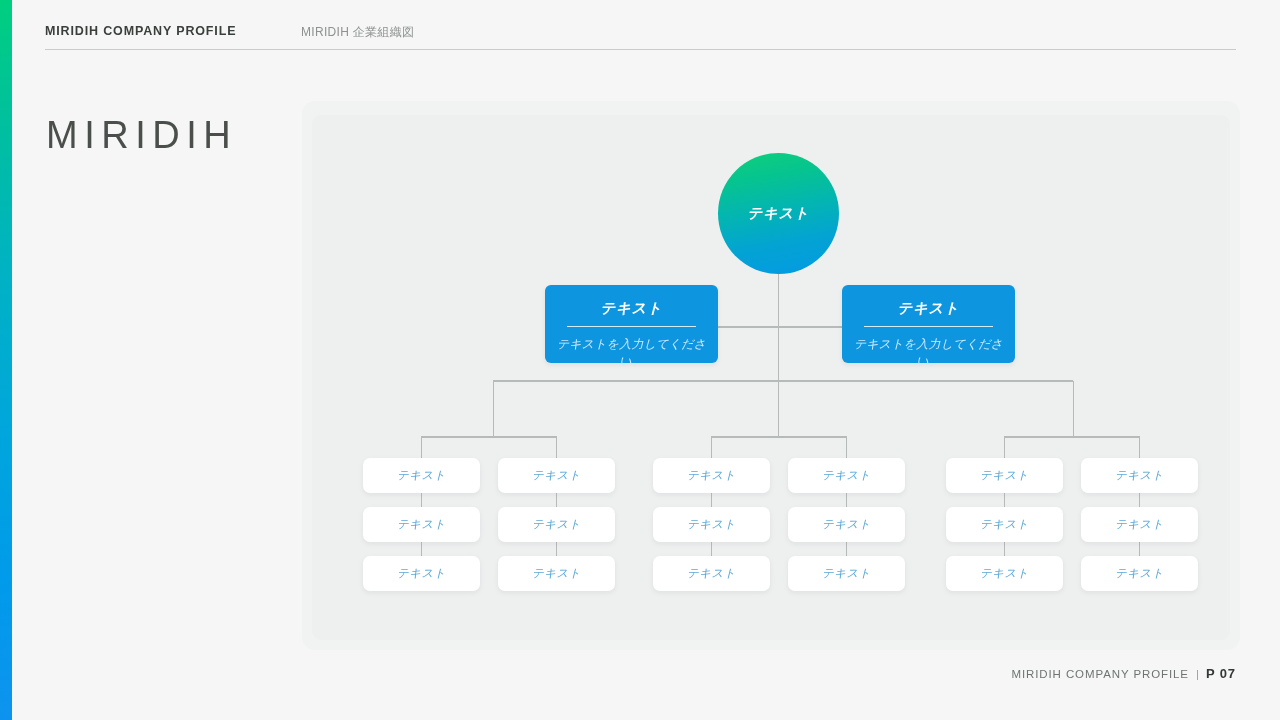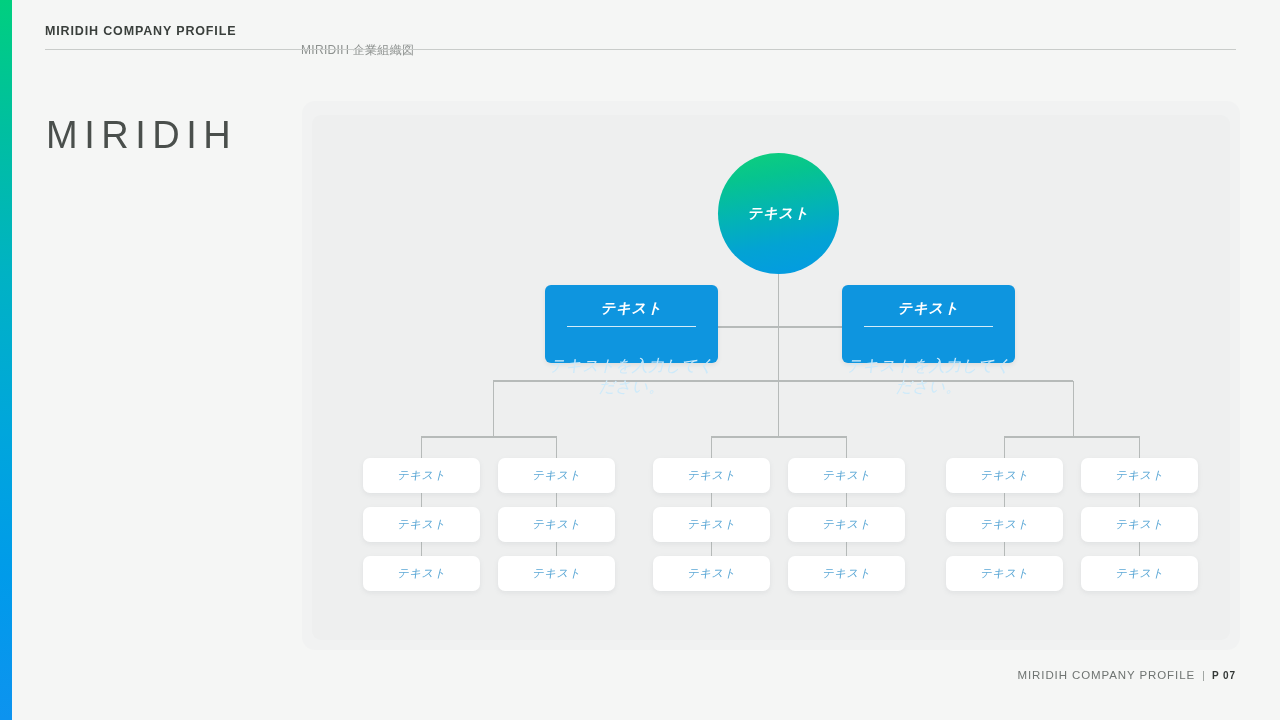--- a/index.html
+++ b/index.html
@@ -32,21 +32,21 @@
   }
   .header-title {
     position: absolute; left: 0; top: 0;
     font-size: 12.5px;
     font-weight: bold;
     letter-spacing: 0.85px;
     color: #3a3f3c;
     white-space: nowrap;
   }
   .header-sub {
-    position: absolute; left: 256px; top: 18px;
+    position: absolute; left: 256px; top: 0;
     font-size: 12px;
     letter-spacing: 0.3px;
     color: #8d918f;
     white-space: nowrap;
   }
   .header-rule {
     position: absolute;
     left: 45px; top: 49px;
     width: 1191px; height: 1px;
     background: #c9ccca;
@@ -148,23 +148,22 @@
     left: 22px; top: 41px;
     width: 129px; height: 1px;
     background: rgba(255,255,255,0.82);
   }
   .blue-box-sub {
     position: absolute;
     left: 0; top: 51px;
     width: 100%;
     text-align: center;
     color: #cdeafa;
-    font-size: 16px;
+    font-size: 12px;
     letter-spacing: 0.2px;
-    margin-top: 20px;
   }
 
   
   .card {
     position: absolute;
     width: 117px; height: 35px;
     background: #ffffff;
     border-radius: 7px;
     box-shadow: 0 2px 5px rgba(120,130,140,0.12);
     display: flex;
@@ -189,21 +188,21 @@
   .footer-text {
     font-size: 11.5px;
     letter-spacing: 0.9px;
     color: #6f7472;
   }
   .footer-sep {
     font-size: 11.5px;
     color: #9aa09d;
   }
   .footer-page {
-    font-size: 10px;
+    font-size: 13px;
     font-weight: bold;
     letter-spacing: 0.9px;
     color: #333836;
   }
 </style>
 </head>
 <body>
 
 <div class="accent-bar"></div>
 

